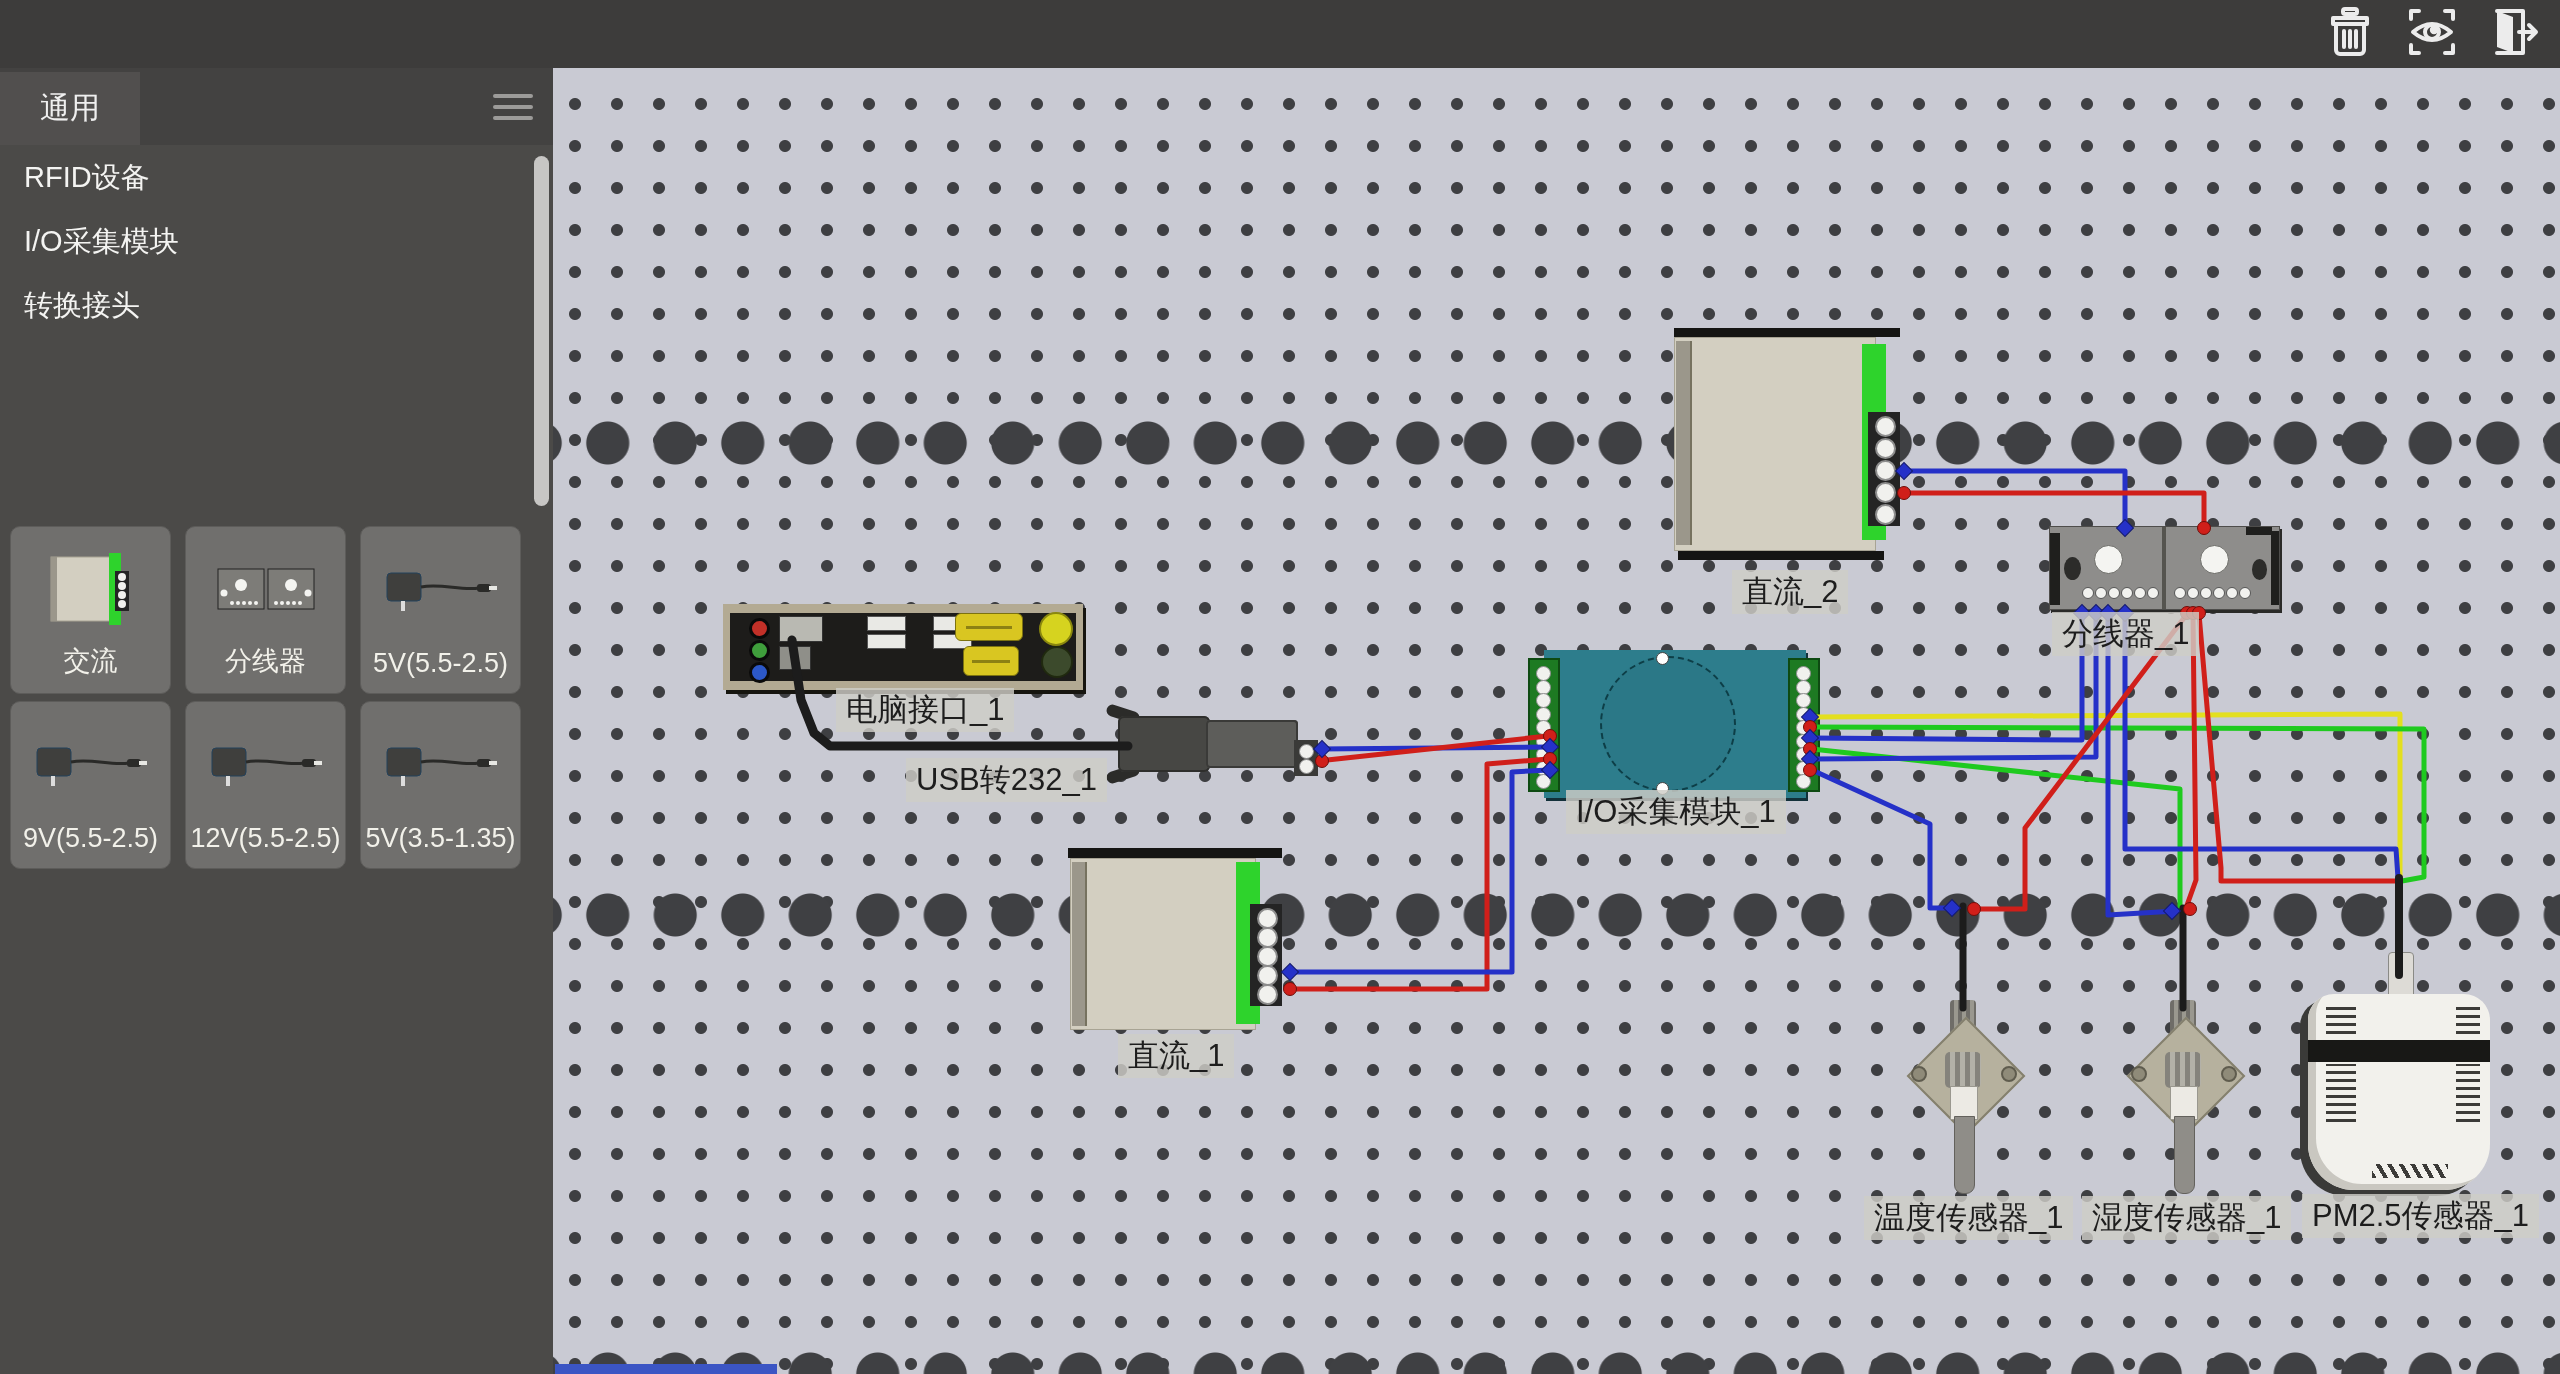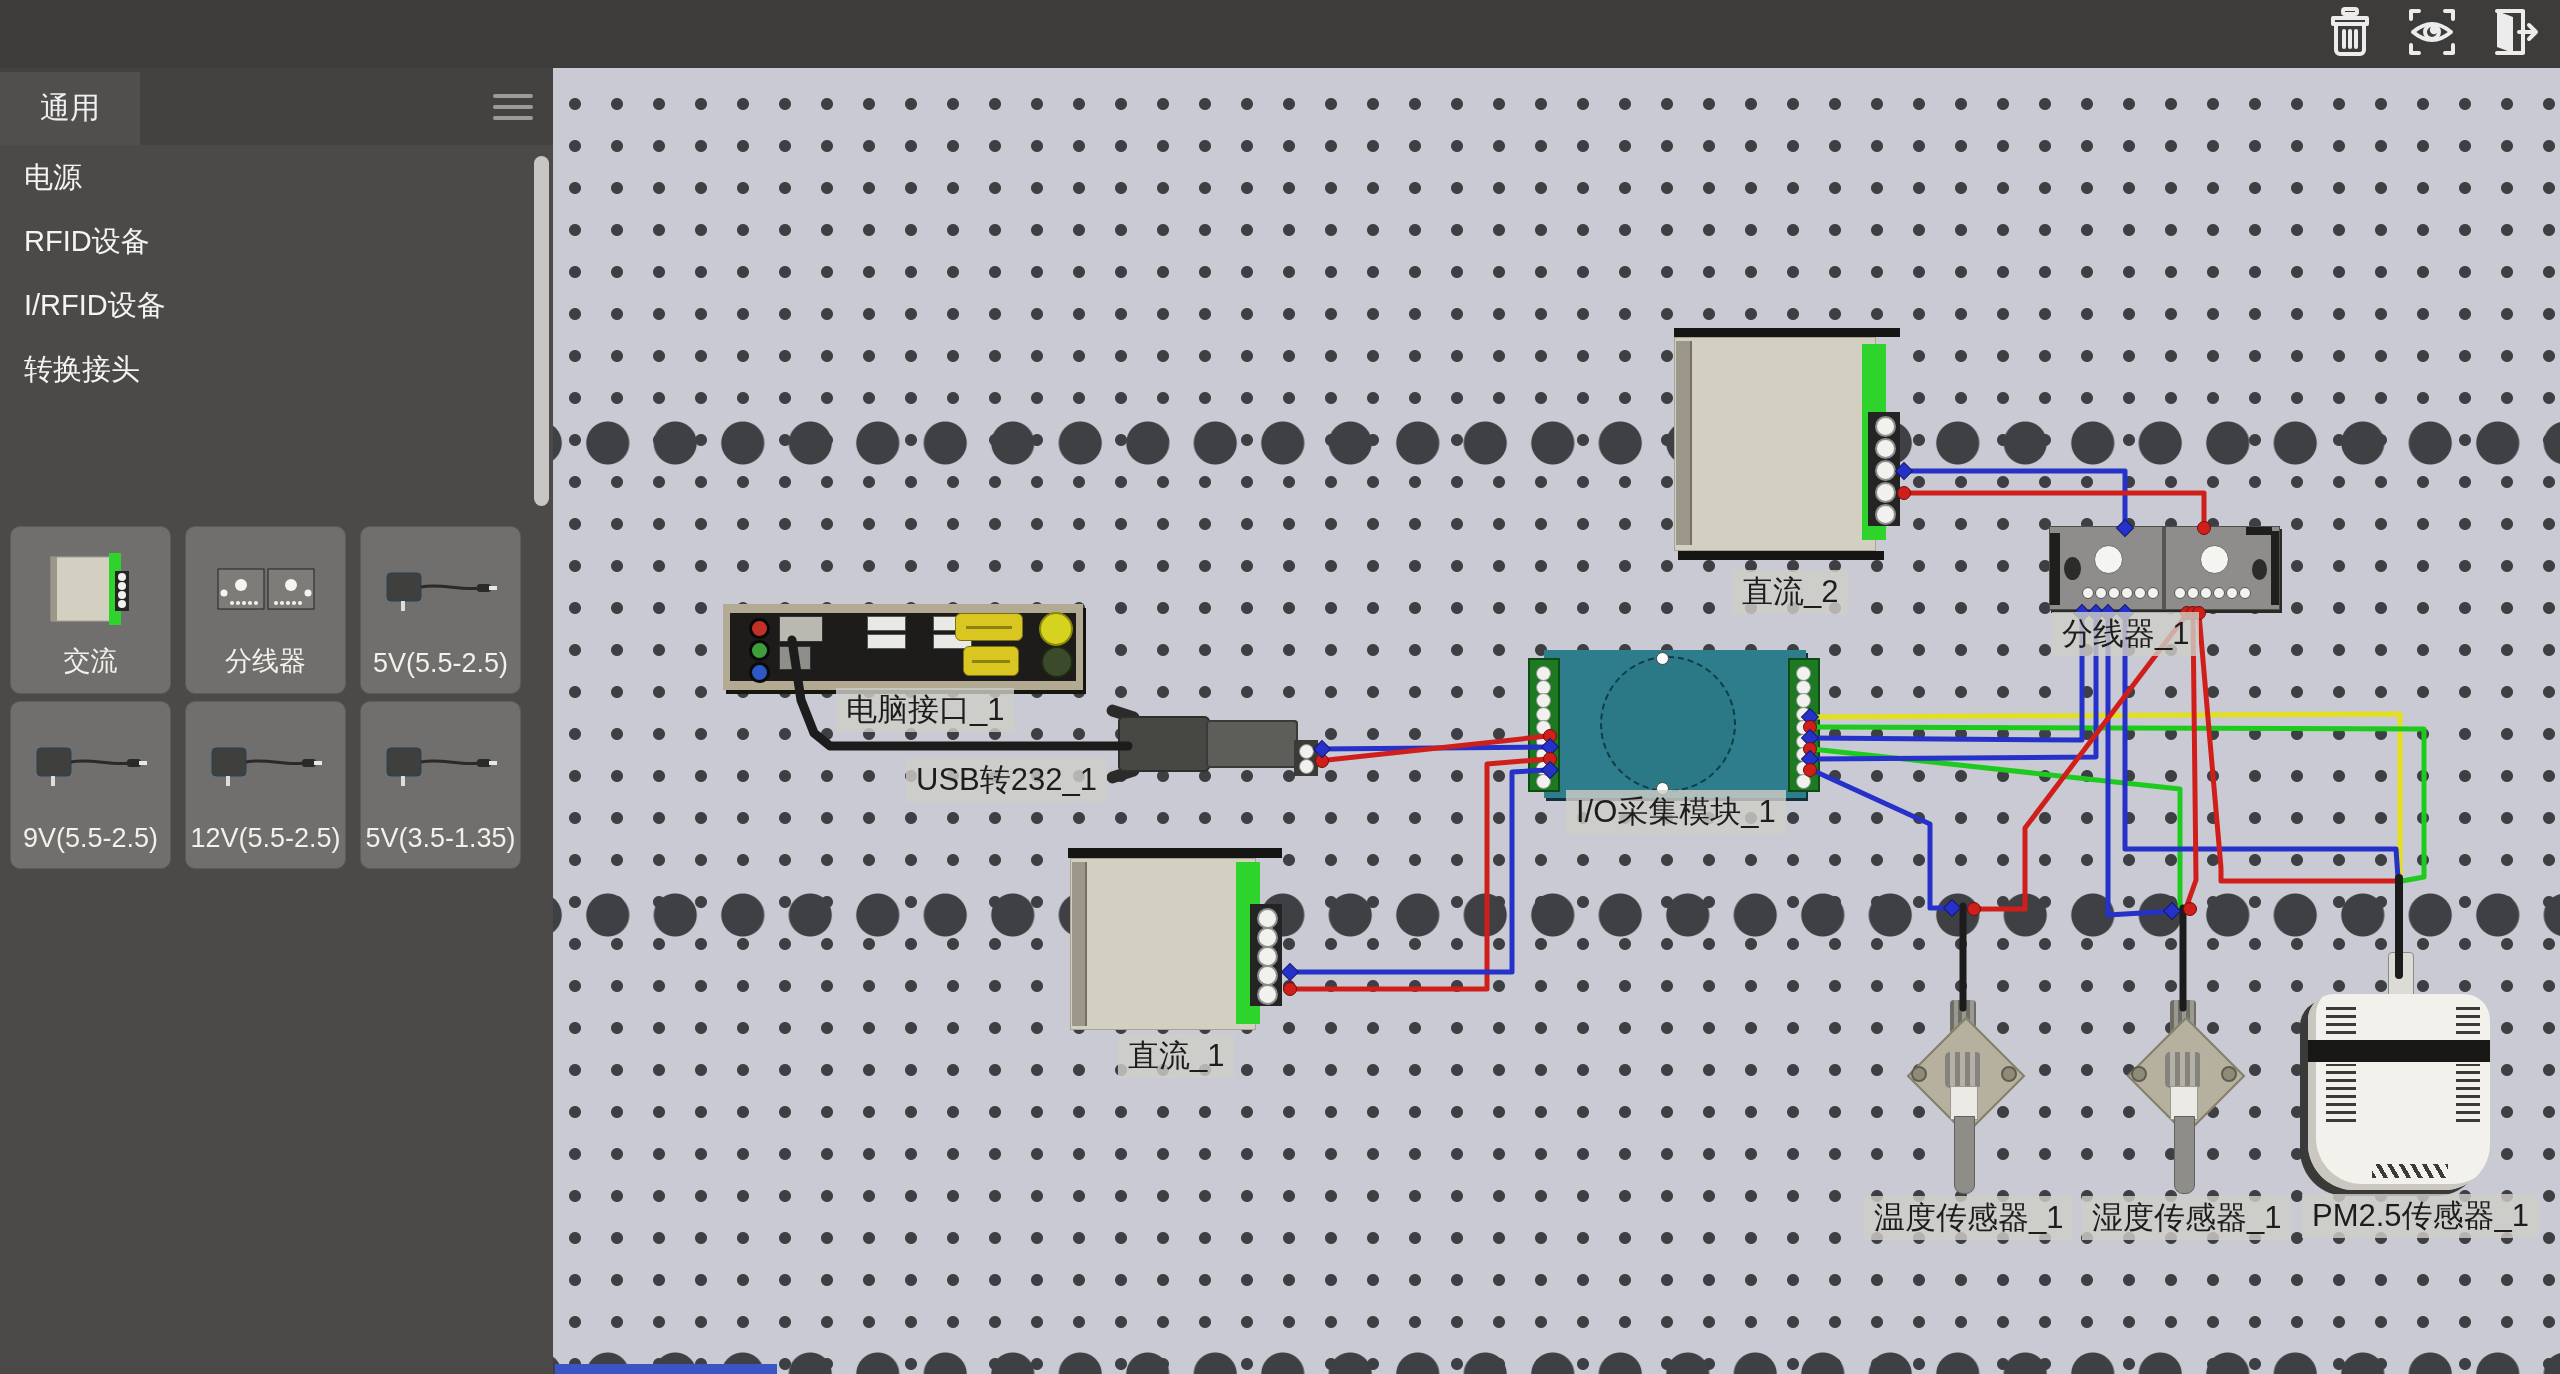--- a/index.html
+++ b/index.html
@@ -157,23 +157,22 @@
   <div id="sidebar">
     <div id="tabrow">
       <div id="tab-general">通用</div>
       <div id="hamburger">
           <div></div>
           <div></div>
           <div></div>
         </div>
     </div>
     <div id="menu">
-        <div class="menu-item">电源</div>
         <div class="menu-item">RFID设备</div>
-        <div class="menu-item">I/RFID设备</div>
+        <div class="menu-item">I/O采集模块</div>
         <div class="menu-item">转换接头</div>
       </div>
     <div id="scrollthumb"></div>
     <div id="cardgrid">
         <div class="card">
           <div class="thumb">
             <svg width="92" height="82" viewBox="0 0 92 82">
               <rect x="6" y="8" width="62" height="64" fill="#d3cfc1" stroke="#a8a494"></rect>
               <rect x="6" y="8" width="6" height="64" fill="#9b978b"></rect>
               <rect x="64" y="4" width="12" height="72" fill="#2ed32c"></rect>

